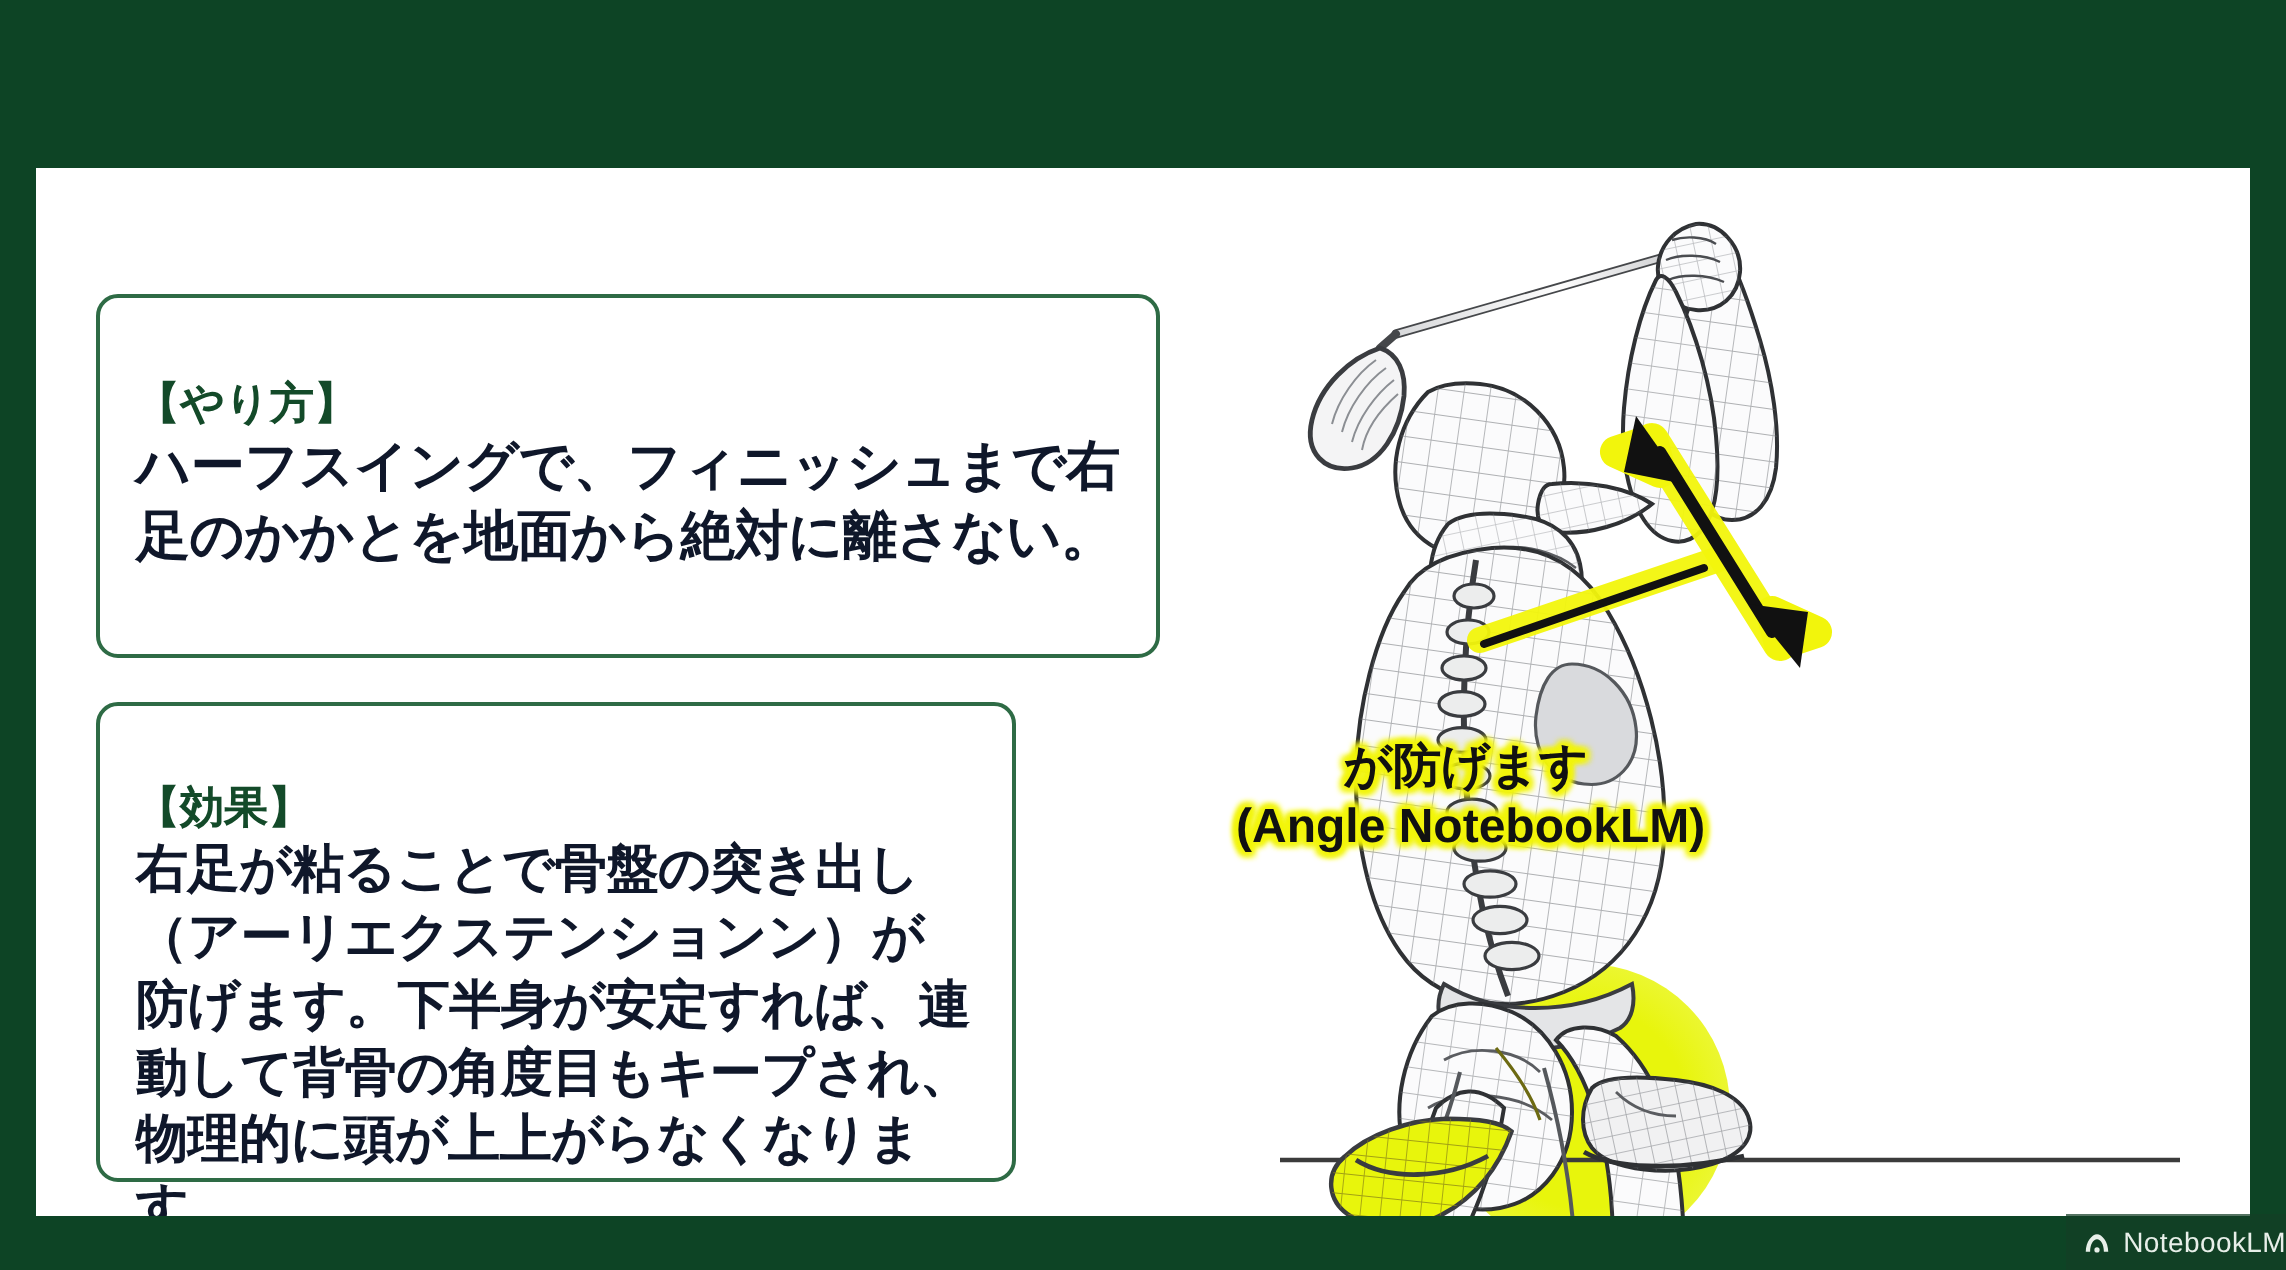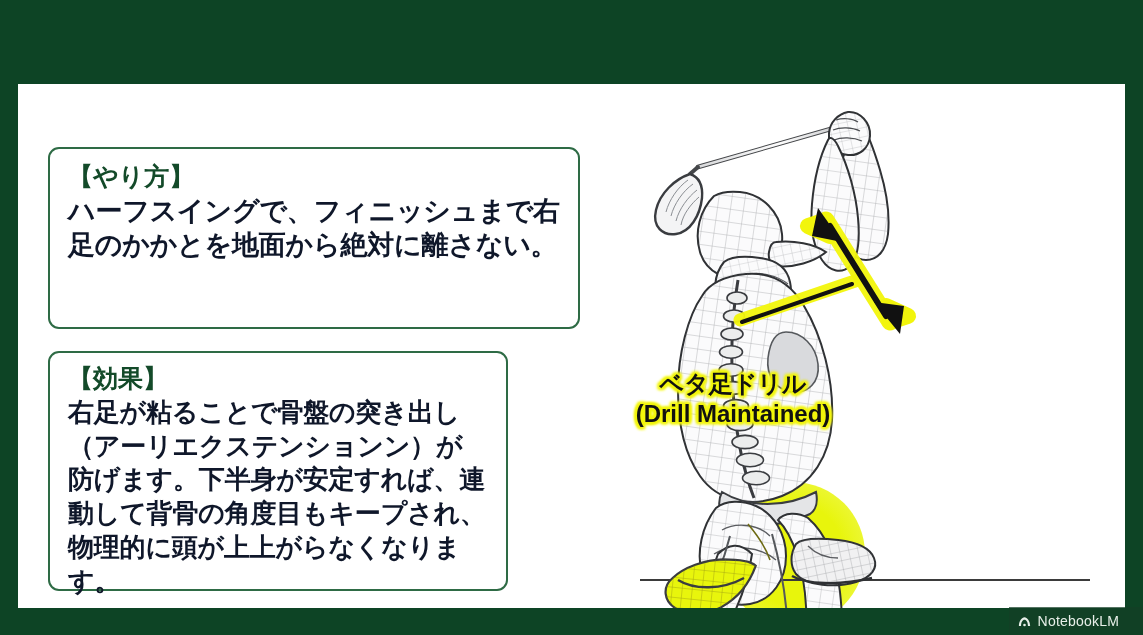--- a/index.html
+++ b/index.html
@@ -72,25 +72,26 @@
   }
   #box-effect {
     left: 30px;
     top: 267px;
     width: 460px;
     height: 240px;
     padding: 12px 18px 10px 18px;
   }
   .box-label {
     color: #134a29;
-    font-size: 25px;
+    font-size: 22px;
     font-weight: bold;
     line-height: 1.15;
     margin-bottom: 2px;
     font-family: Liberation Serif, serif;
+    margin-top: 26px;
   }
   .box-body {
     color: #0f172a;
     font-size: 27px;
     font-weight: bold;
     line-height: 1.28;
     letter-spacing: -0.2px;
     font-family: "Liberation Sans", "DejaVu Sans", sans-serif;
   }
   #box-effect .box-body {
@@ -132,21 +133,21 @@
   }
   #anno-jp { font-size: 24px; }
   #anno-en { font-size: 24px; margin-top: 1px; }
 
   
   #watermark {
     position: absolute;
     right: 0px;
     bottom: 0px;
     height: 28px;
-    padding: 0 24px 0 8px;
+    padding: 0 0 0 8px;
     display: flex;
     align-items: center;
     gap: 6px;
     background: rgba(20, 62, 38, 0.72);
   }
   #watermark-label {
     color: #e8efe9;
     font-size: 14px;
     font-weight: normal;
     letter-spacing: 0.2px;
@@ -335,22 +336,22 @@
           <path d="M228 124 L252 158 L222 152 Z" fill="#111111"></path>
 
           <path d="M310 250 L284 218 L314 222 Z" fill="#111111"></path>
 
           <path d="M152 238 L262 200" stroke="#111111" stroke-width="4" stroke-linecap="round" fill="none"></path>
         </g>
       </svg>
     </div>
 
     <div id="annotation">
-      <div class="anno-line" id="anno-jp">ベタ足ドリル</div>
-      <div class="anno-line" id="anno-en">(Drill Maintained)</div>
+      <div class="anno-line" id="anno-jp">が防げます</div>
+      <div class="anno-line" id="anno-en">(Angle NotebookLM)</div>
     </div>
 
   </div>
 
   <div id="watermark">
     <svg id="watermark-logo" viewBox="0 0 24 24">
       <path d="M3 19 C3 11 8 5 12 5 C16 5 21 11 21 19 L17.5 19 C17.5 13 15 9 12 9 C9 9 6.5 13 6.5 19 Z" fill="#e8efe9"></path>
       <circle cx="12" cy="17.5" r="2.1" fill="#e8efe9"></circle>
     </svg>
     <span id="watermark-label">NotebookLM</span>

